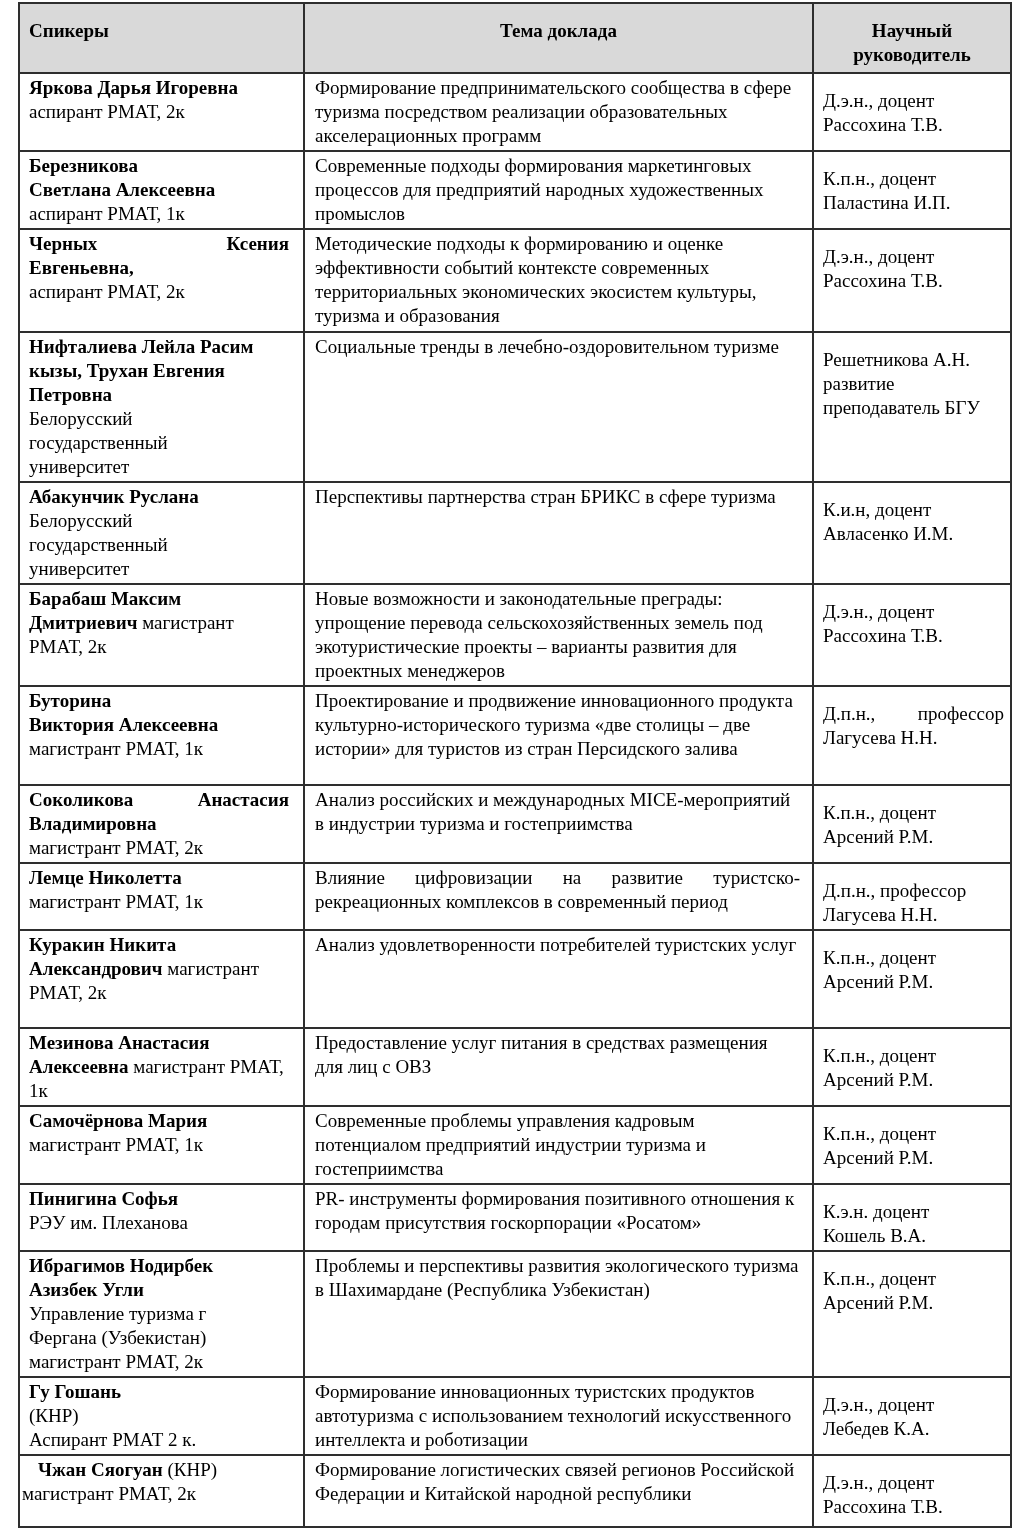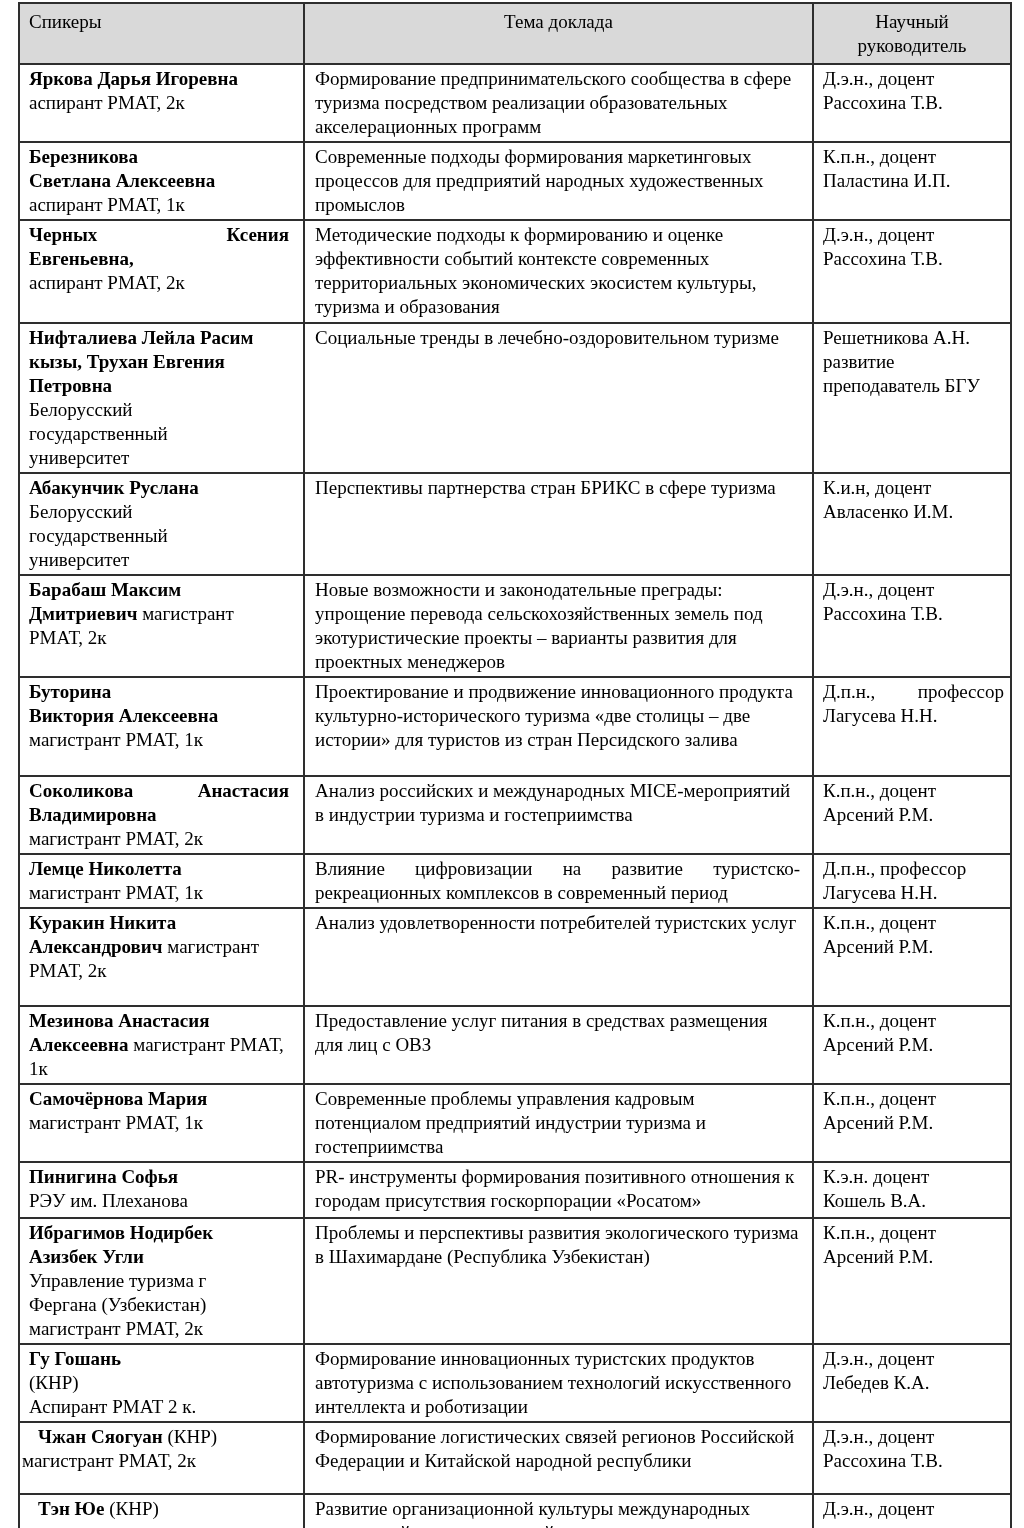--- a/index.html
+++ b/index.html
@@ -18,29 +18,29 @@
     line-height:24px;
   }
   th,td{
     border:2px solid #2e2e2e;
     vertical-align:top;
     padding:2px 14px 2px 9px;
     word-wrap:break-word;
   }
   th{
     background:#d9d9d9;
-    font-weight:normal;
-    padding-top:6px;
+    font-weight:bold;
+    padding-top:15px;
     padding-bottom:5px;
   }
   th.col-speakers{text-align:left;}
   th.col-topic,th.col-advisor{text-align:center;padding-left:6px;padding-right:6px;}
   td.c-topic{padding:2px 12px 2px 10px;}
   td.c-topic.justify{text-align:justify;}
-  td.c-advisor{padding:2px 6px 2px 9px;}
+  td.c-advisor{padding:15px 6px 2px 9px;}
   .pre{white-space:pre-line;}
   .para.spread,.aline.spread{text-align:justify;text-align-last:justify;}
   td.c-speaker.hang{padding-left:2px;}
   td.c-speaker.hang .para:first-child{text-indent:16px;}
 </style>
 </head>
 <body>
 
 <div class="page">
   <table>

